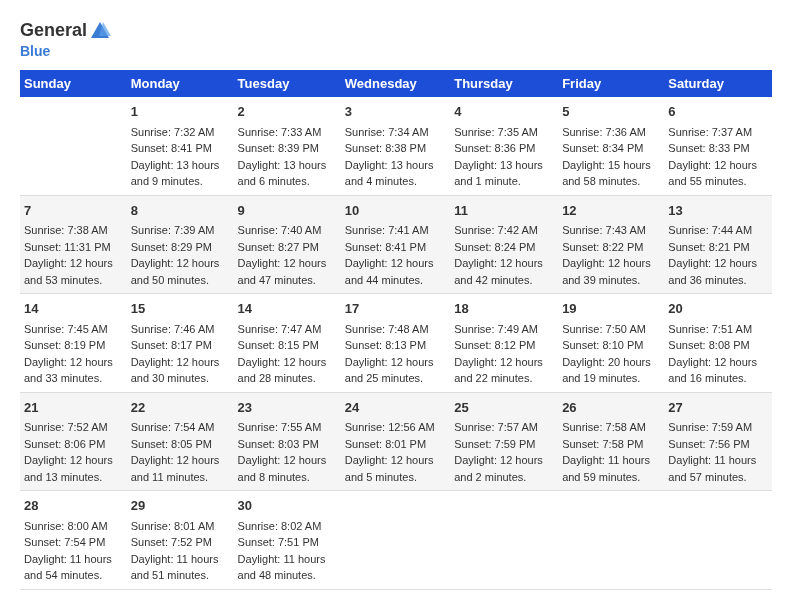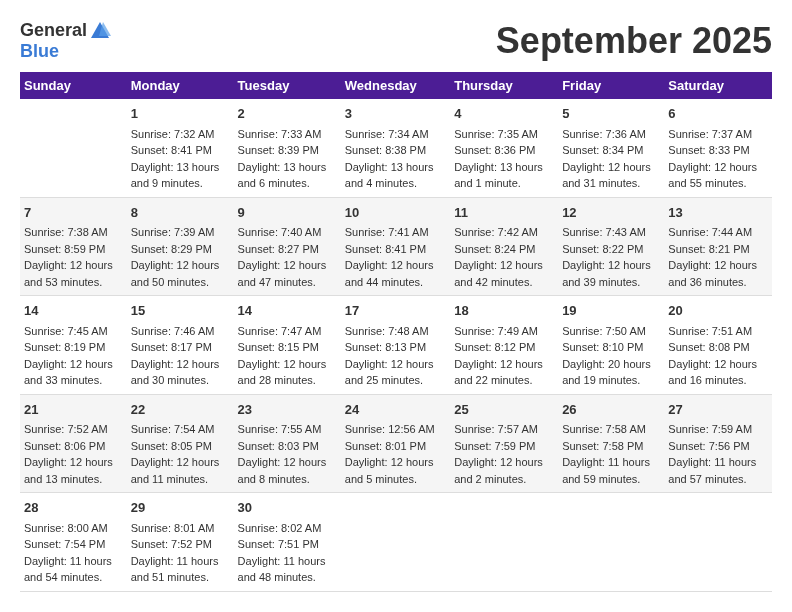--- a/index.html
+++ b/index.html
@@ -20,21 +20,21 @@
       display: flex;
       align-items: center;
     }
     .logo-text-general {
       font-size: 18px;
       font-weight: bold;
       color: #333;
       line-height: 1.1;
     }
     .logo-text-blue {
-      font-size: 18px;
+      font-size: 14px;
       font-weight: bold;
       color: #3a7bd5;
       line-height: 1.1;
     }
     .logo-icon {
       width: 22px;
       height: 22px;
       margin-left: 2px;
     }
     .logo-block {
@@ -56,21 +56,21 @@
     .location-title {
       font-size: 16px;
       color: #555;
     }
     table {
       width: 100%;
       border-collapse: collapse;
       font-size: 11px;
     }
     thead tr th {
-      background-color: #4c1d95;
+      background-color: #1d4ed8;
       color: #fff;
       padding: 6px 4px;
       text-align: left;
       font-size: 13px;
       font-weight: bold;
     }
     tbody tr {
       border-bottom: 1px solid #ddd;
     }
     tbody tr:nth-child(odd) {
@@ -108,21 +108,20 @@
           <polygon points="11,2 20,18 2,18" fill="#3a7bd5"></polygon>
           <polygon points="14,2 22,16 10,16" fill="#5aa0e8" opacity="0.7"></polygon>
         </svg>
       </div>
       <div>
         <span class="logo-text-blue">Blue</span>
       </div>
     </div>
   </div>
   <div class="title-block">
-    <div class="month-title">September 2025</div>
   </div>
 </div>
 
 <table>
   <thead>
     <tr id="header-row">
     <th>Sunday</th>
         <th>Monday</th>
         <th>Tuesday</th>
         <th>Wednesday</th>
@@ -164,38 +163,38 @@
             <div>Sunrise: 7:35 AM</div>
             <div>Sunset: 8:36 PM</div>
             <div>Daylight: 13 hours and 1 minute.</div>
           </div>
         </td>
         <td>
           <div class="cell-content">
             <span class="day-number">5</span>
             <div>Sunrise: 7:36 AM</div>
             <div>Sunset: 8:34 PM</div>
-            <div>Daylight: 12 hours and 31 minutes.</div>
+            <div>Daylight: 15 hours and 58 minutes.</div>
           </div>
         </td>
         <td>
           <div class="cell-content">
             <span class="day-number">6</span>
             <div>Sunrise: 7:37 AM</div>
             <div>Sunset: 8:33 PM</div>
             <div>Daylight: 12 hours and 55 minutes.</div>
           </div>
         </td>
       </tr>
       <tr>
         <td>
           <div class="cell-content">
             <span class="day-number">7</span>
             <div>Sunrise: 7:38 AM</div>
-            <div>Sunset: 8:59 PM</div>
+            <div>Sunset: 11:31 PM</div>
             <div>Daylight: 12 hours and 53 minutes.</div>
           </div>
         </td>
         <td>
           <div class="cell-content">
             <span class="day-number">8</span>
             <div>Sunrise: 7:39 AM</div>
             <div>Sunset: 8:29 PM</div>
             <div>Daylight: 12 hours and 50 minutes.</div>
           </div>

